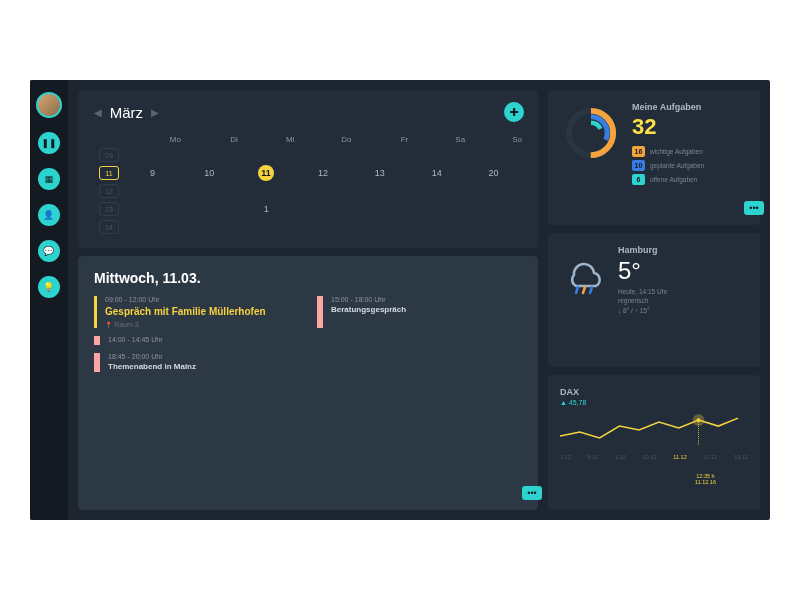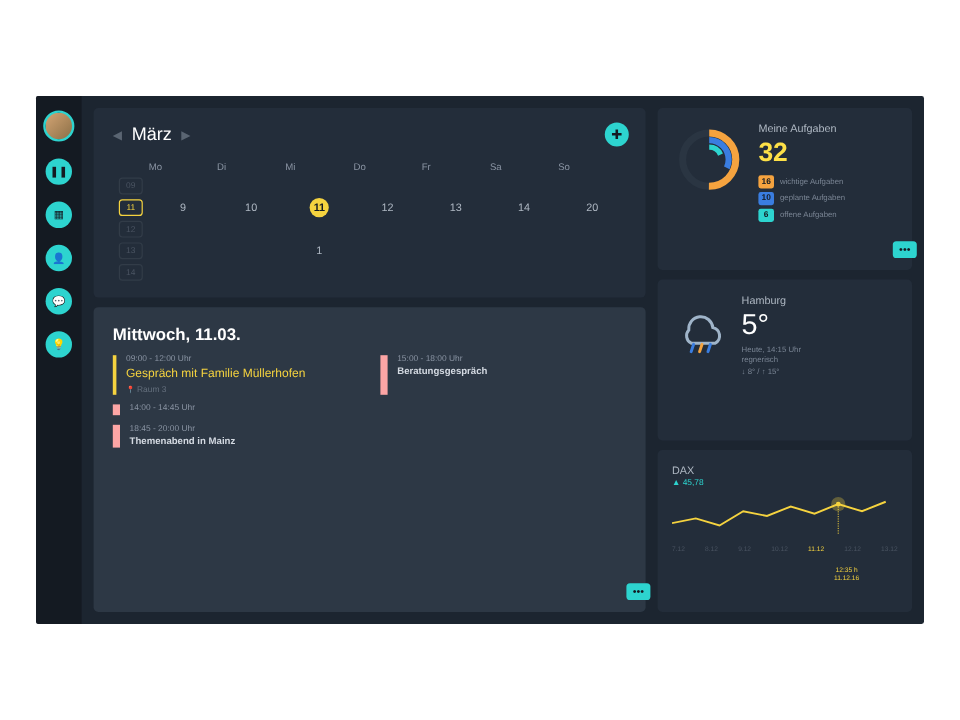--- a/index.html
+++ b/index.html
@@ -9,42 +9,42 @@
 .avatar{width:26px;height:26px;border-radius:50%;background:linear-gradient(135deg,#d4a574,#8b6f47);border:2px solid #2dd4cf}
 .nav-icon{width:22px;height:22px;border-radius:50%;background:#2dd4cf;display:flex;align-items:center;justify-content:center;color:#141a22;font-size:9px;cursor:pointer}
 .main{flex:1;display:flex;gap:10px;padding:10px}
 .left-panel{flex:1;display:flex;flex-direction:column;gap:8px}
 .calendar-card{background:#232d3a;border-radius:4px;padding:14px 16px;position:relative}
 .month-row{display:flex;align-items:center;gap:8px;margin-bottom:10px}
 .month-title{color:#fff;font-size:15px;font-weight:400}
 .chev{color:#5a6572;font-size:10px;cursor:pointer}
 .add-btn{position:absolute;right:14px;top:12px;width:20px;height:20px;border-radius:50%;background:#2dd4cf;color:#141a22;display:flex;align-items:center;justify-content:center;font-size:11px;cursor:pointer}
 .cal-grid{display:grid;grid-template-columns:30px repeat(7,1fr);gap:0;font-size:9px}
-.cal-head{color:#8a94a3;text-align:left;padding:4px 0;font-size:8px}
+.cal-head{color:#8a94a3;text-align:right;padding:4px 0;font-size:8px}
 .cal-wk{color:#4a5462;font-size:7px;display:flex;align-items:center;justify-content:center;border:1px solid #323c48;border-radius:3px;height:14px;width:20px;margin:auto}
 .cal-wk.active{border-color:#f5d33f;color:#f5d33f}
 .cal-cell{color:#aeb7c2;text-align:center;padding:6px 0;font-size:9px;cursor:pointer}
 .cal-cell.today{background:#f5d33f;color:#141a22;border-radius:50%;width:16px;height:16px;line-height:16px;padding:0;margin:3px auto;font-weight:600}
 .day-detail{background:#2d3845;border-radius:4px;padding:14px 16px;flex:1;position:relative}
 .day-title{color:#fff;font-size:14px;font-weight:700;margin-bottom:10px}
 .events{display:grid;grid-template-columns:1fr 1fr;gap:8px 18px}
 .event{border-left:6px solid #fca5a5;padding-left:8px}
 .event.featured{border-left:3px solid #f5d33f}
 .ev-time{color:#8a94a3;font-size:7px;margin-bottom:2px}
 .ev-title{color:#d4dae2;font-size:8px;font-weight:600;line-height:1.3}
-.event.featured .ev-title{color:#f5d33f;font-size:10px;font-weight:400}
+.event.featured .ev-title{color:#f5d33f;font-size:10px;font-weight:700}
 .ev-sub{color:#646f7d;font-size:7px;margin-top:3px}
 .ev-sub::before{content:"📍 ";font-size:6px}
 .more-btn{position:absolute;right:-4px;bottom:10px;width:20px;height:14px;background:#2dd4cf;border-radius:3px;color:#141a22;display:flex;align-items:center;justify-content:center;font-size:9px;cursor:pointer}
 .right-panel{width:212px;display:flex;flex-direction:column;gap:8px}
 .widget{background:#232d3a;border-radius:4px;padding:12px;position:relative;flex:1}
 .tasks-widget{display:flex;gap:10px}
 .donut{width:62px;height:62px;flex-shrink:0}
 .tasks-info{flex:1}
-.w-title{color:#aeb7c2;font-size:9px;font-weight:400;margin-bottom:2px}
+.w-title{color:#aeb7c2;font-size:9px;font-weight:700;margin-bottom:2px}
 .tasks-num{color:#fde047;font-size:22px;font-weight:700;margin-bottom:6px}
 .task-row{display:flex;align-items:center;gap:5px;margin-bottom:3px}
 .task-badge{width:13px;height:11px;border-radius:2px;color:#141a22;font-size:7px;font-weight:700;display:flex;align-items:center;justify-content:center}
 .task-label{color:#7a8594;font-size:6.5px}
 .weather-widget{display:flex;gap:10px;align-items:flex-start}
 .weather-icon{width:48px;height:48px;flex-shrink:0;margin-top:6px}
 .weather-info{flex:1}
 .temp{color:#fff;font-size:24px;font-weight:300;margin-bottom:2px}
 .w-sub{color:#7a8594;font-size:6.5px;line-height:1.5}
 .stock-widget{}

